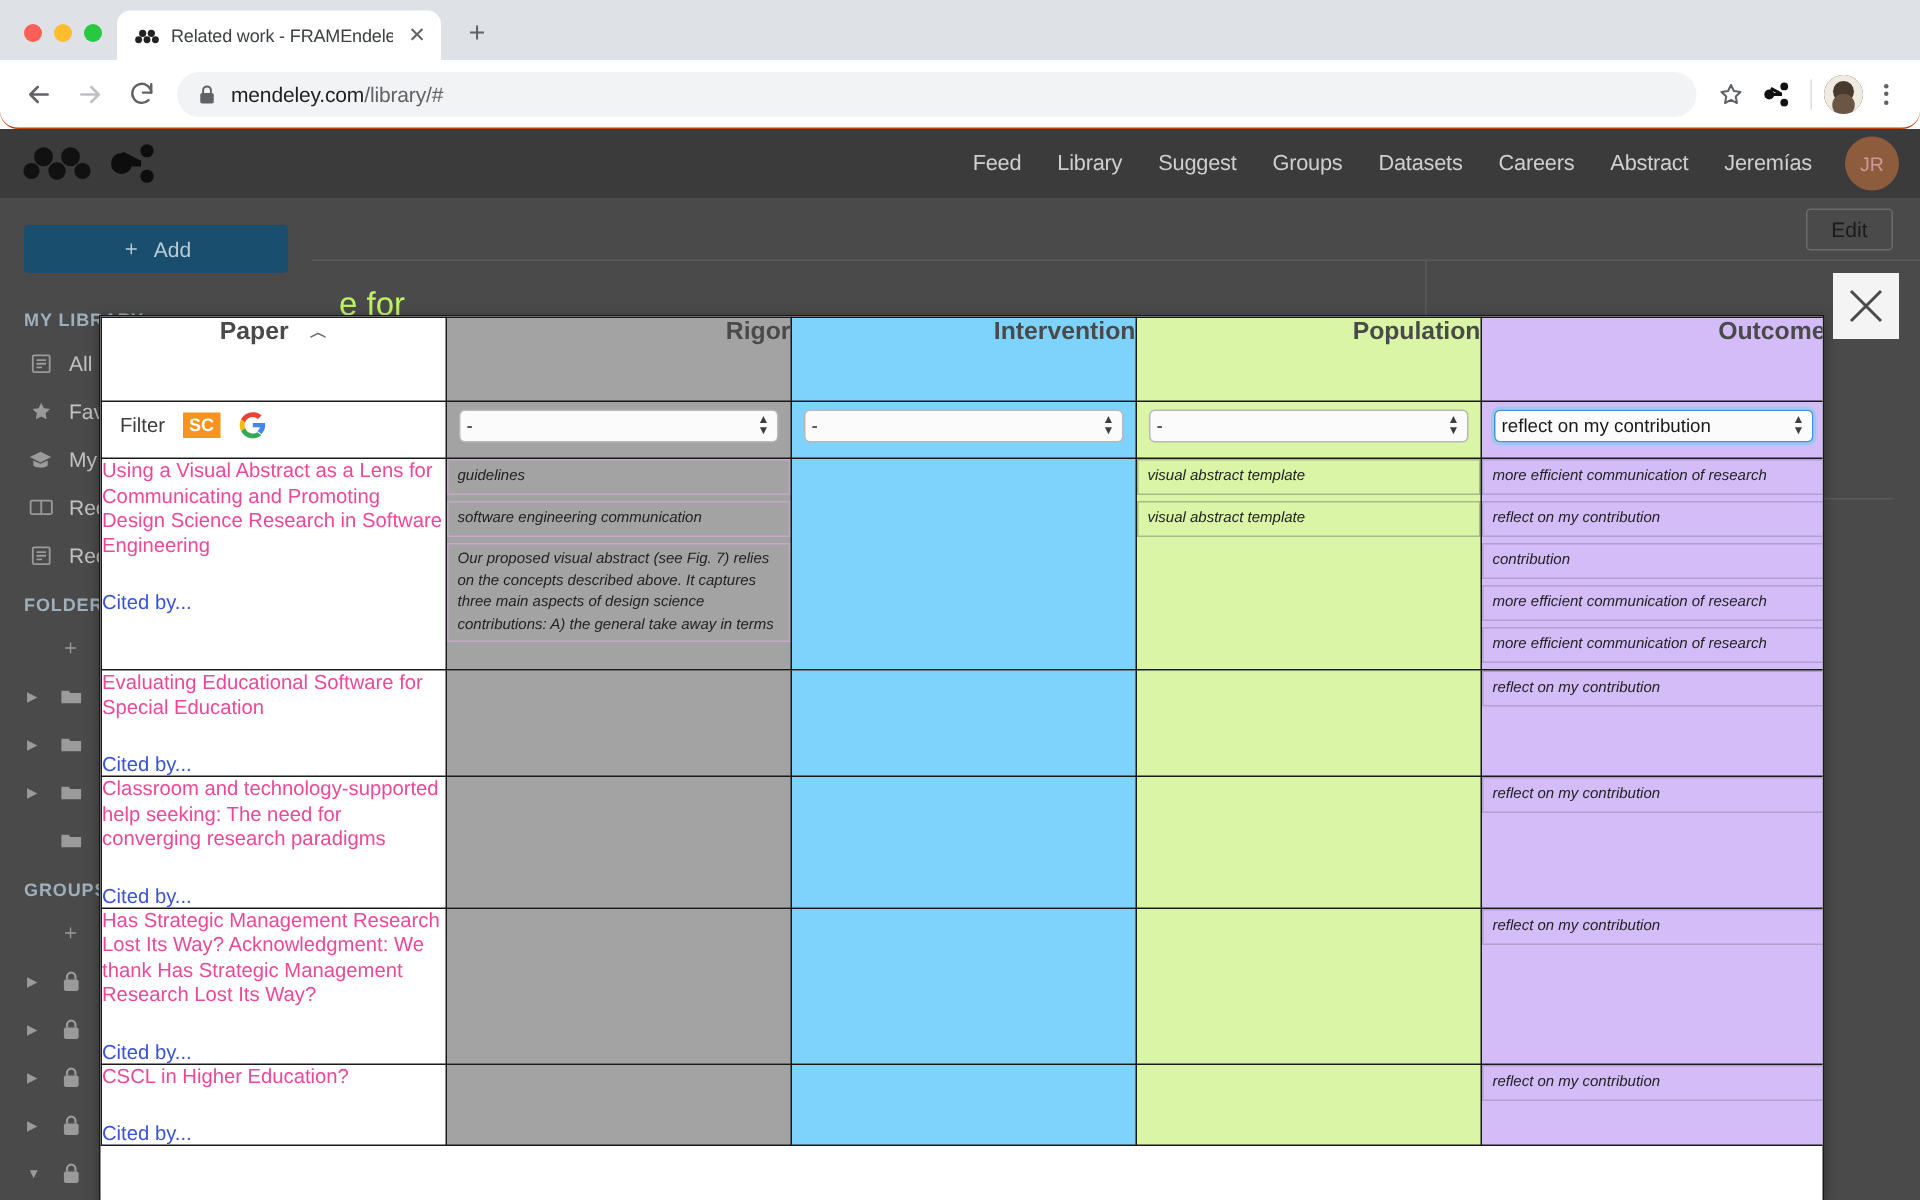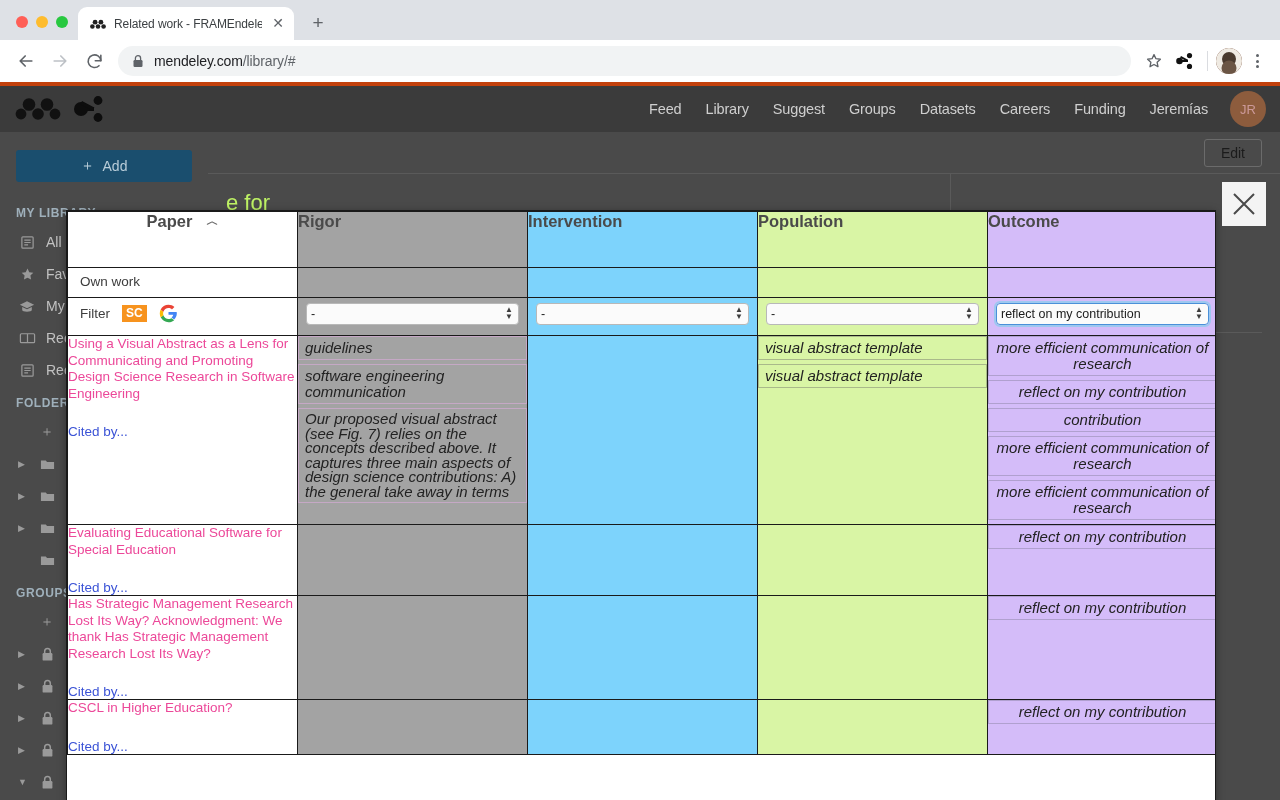--- a/index.html
+++ b/index.html
@@ -42,21 +42,22 @@
   }
   .new-tab {
     width: 28px; height: 28px; margin: 0 0 3px 10px;
     display: flex; align-items: center; justify-content: center;
     font-size: 19px; color: #5f6368; cursor: pointer; font-weight: 300;
   }
 
   .toolbar {
     height: 46px; background: #ffffff;
     display: flex; align-items: center; padding: 0 10px; gap: 2px;
-    border-bottom: 4px solid #c2410c;
+    border-bottom: 1px solid #c2410c;
+    border-radius: 12px;
   }
   .tb-btn {
     width: 32px; height: 32px; border-radius: 50%;
     display: flex; align-items: center; justify-content: center;
     color: #5f6368; cursor: pointer; flex: 0 0 32px;
   }
   .tb-btn.dim { color: #bdc1c6; }
   .omnibox {
     flex: 1; height: 30px; background: #f1f3f4; border-radius: 16px;
     display: flex; align-items: center; padding: 0 14px; gap: 10px;
@@ -154,21 +155,21 @@
 
   table.matrix { border-collapse: collapse; width: 1150px; table-layout: fixed; }
   table.matrix td, table.matrix th {
     border: 1px solid #1a1a1a; vertical-align: top; padding: 0;
   }
   col.c-paper { width: 230px; }
   col.c-col { width: 230px; }
 
   th.hcell {
     height: 56px; font-size: 16.5px; font-weight: bold; color: #4a4a4a;
-    text-align: left; vertical-align: middle;
+    text-align: right; vertical-align: middle;
   }
   th.hcell .hinner { display: flex; align-items: center; justify-content: center; gap: 14px; }
   .sort-caret { font-size: 12px; color: #6b6b6b; }
 
   td.ownrow { height: 30px; }
   .ownwork-label { font-size: 13.5px; color: #3d3d3d; padding: 6px 0 0 12px; }
 
   td.filterrow { height: 38px; }
   .filter-cell { display: flex; align-items: center; gap: 12px; padding: 6px 0 0 12px; }
   .filter-label { font-size: 13.5px; color: #3d3d3d; }
@@ -204,25 +205,25 @@
   .paper-title {
     font-size: 13.5px; color: #ec4899; line-height: 16.5px;
   }
   .cited-by {
     font-size: 13.5px; color: #3b53d6; margin-top: 22px; cursor: pointer;
   }
 
   td.datacell { padding: 6px 8px; }
   .tagbox {
     border: 1px solid #b3a4b3; background: transparent;
-    font-size: 15px; font-style: italic; color: #222; line-height: 16px;
+    font-size: 10px; font-style: italic; color: #222; line-height: 16px;
     padding: 3px 6px; margin-bottom: 4px; cursor: text;
   }
   .tagbox.green-b { border-color: #a9b98a; }
-  .tagbox.purple-b { border-color: #b0a0cf; text-align: center; }
+  .tagbox.purple-b { border-color: #b0a0cf; }
   .tagbox.pink-b { border-color: #c5a8c5; }
   .tagbox.big { line-height: 14.5px; }
   .cellpad-mid { padding-top: 44px; }
   .cellpad-mid2 { padding-top: 32px; }
 
   svg { display: block; }
 </style>
 </head>
 <body>
 
@@ -326,21 +327,21 @@
           <rect x="10" y="7" width="14" height="3.6" fill="#0d0d0d" transform="rotate(28 10 7)"></rect>
         </svg>
       </div>
       <div class="nav-spacer"></div>
       <div class="nav-link">Feed</div>
       <div class="nav-link">Library</div>
       <div class="nav-link">Suggest</div>
       <div class="nav-link">Groups</div>
       <div class="nav-link">Datasets</div>
       <div class="nav-link">Careers</div>
-      <div class="nav-link">Funding</div>
+      <div class="nav-link">Abstract</div>
       <div class="nav-link">Jeremías</div>
       <div class="nav-avatar">JR</div>
     </div>
 
     <div class="page-body">
 
       <div class="sidebar">
         <div class="add-btn">
           <span>＋</span>
           <span>Add</span>
@@ -523,29 +524,20 @@
               </span>
             </th>
             <th class="hcell bg-pink">Rigor</th>
             <th class="hcell bg-blue">Intervention</th>
             <th class="hcell bg-green">Population</th>
             <th class="hcell bg-purple">Outcome</th>
           </tr>
         </thead>
         <tbody>
 
-          <tr>
-            <td class="ownrow bg-white">
-              <div class="ownwork-label">Own work</div>
-            </td>
-            <td class="ownrow bg-pink"></td>
-            <td class="ownrow bg-blue"></td>
-            <td class="ownrow bg-green"></td>
-            <td class="ownrow bg-purple"></td>
-          </tr>
 
           <tr>
             <td class="filterrow bg-white">
               <div class="filter-cell">
                 <span class="filter-label">Filter</span>
                 <span class="sc-badge">SC</span>
                 <span class="g-icon">
                   <svg width="19" height="19" viewBox="0 0 48 48">
                     <path fill="#4285F4" d="M45 24c0-1.6-.1-2.7-.4-3.9H24v7.1h12c-.2 1.9-1.5 4.7-4.3 6.6l6.6 5.1C42.2 35.3 45 30.1 45 24z"></path>
                     <path fill="#34A853" d="M24 46c5.9 0 10.8-1.9 14.4-5.2l-6.6-5.1c-1.8 1.2-4.2 2.1-7.8 2.1-5.9 0-11-3.9-12.8-9.3l-6.8 5.2C7.9 41 15.4 46 24 46z"></path>
@@ -619,36 +611,48 @@
               <div class="cited-by">Cited by...</div>
             </td>
             <td class="datacell bg-pink"></td>
             <td class="datacell bg-blue"></td>
             <td class="datacell bg-green"></td>
             <td class="datacell bg-purple cellpad-mid">
               <div class="tagbox purple-b">reflect on my contribution</div>
             </td>
           </tr>
 
-
           <tr>
             <td class="paper-cell bg-white">
-              <div class="paper-title">Has Strategic Management Research Lost Its Way? Acknowledgment: We thank Has Strategic Management Research Lost Its Way?</div>
+              <div class="paper-title">Classroom and technology-supported help seeking: The need for converging research paradigms</div>
               <div class="cited-by">Cited by...</div>
             </td>
             <td class="datacell bg-pink"></td>
             <td class="datacell bg-blue"></td>
             <td class="datacell bg-green"></td>
             <td class="datacell bg-purple cellpad-mid">
               <div class="tagbox purple-b">reflect on my contribution</div>
             </td>
           </tr>
 
           <tr>
             <td class="paper-cell bg-white">
+              <div class="paper-title">Has Strategic Management Research Lost Its Way? Acknowledgment: We thank Has Strategic Management Research Lost Its Way?</div>
+              <div class="cited-by">Cited by...</div>
+            </td>
+            <td class="datacell bg-pink"></td>
+            <td class="datacell bg-blue"></td>
+            <td class="datacell bg-green"></td>
+            <td class="datacell bg-purple cellpad-mid">
+              <div class="tagbox purple-b">reflect on my contribution</div>
+            </td>
+          </tr>
+
+          <tr>
+            <td class="paper-cell bg-white">
               <div class="paper-title">CSCL in Higher Education?</div>
               <div class="cited-by">Cited by...</div>
             </td>
             <td class="datacell bg-pink"></td>
             <td class="datacell bg-blue"></td>
             <td class="datacell bg-green"></td>
             <td class="datacell bg-purple cellpad-mid2">
               <div class="tagbox purple-b">reflect on my contribution</div>
             </td>
           </tr>

